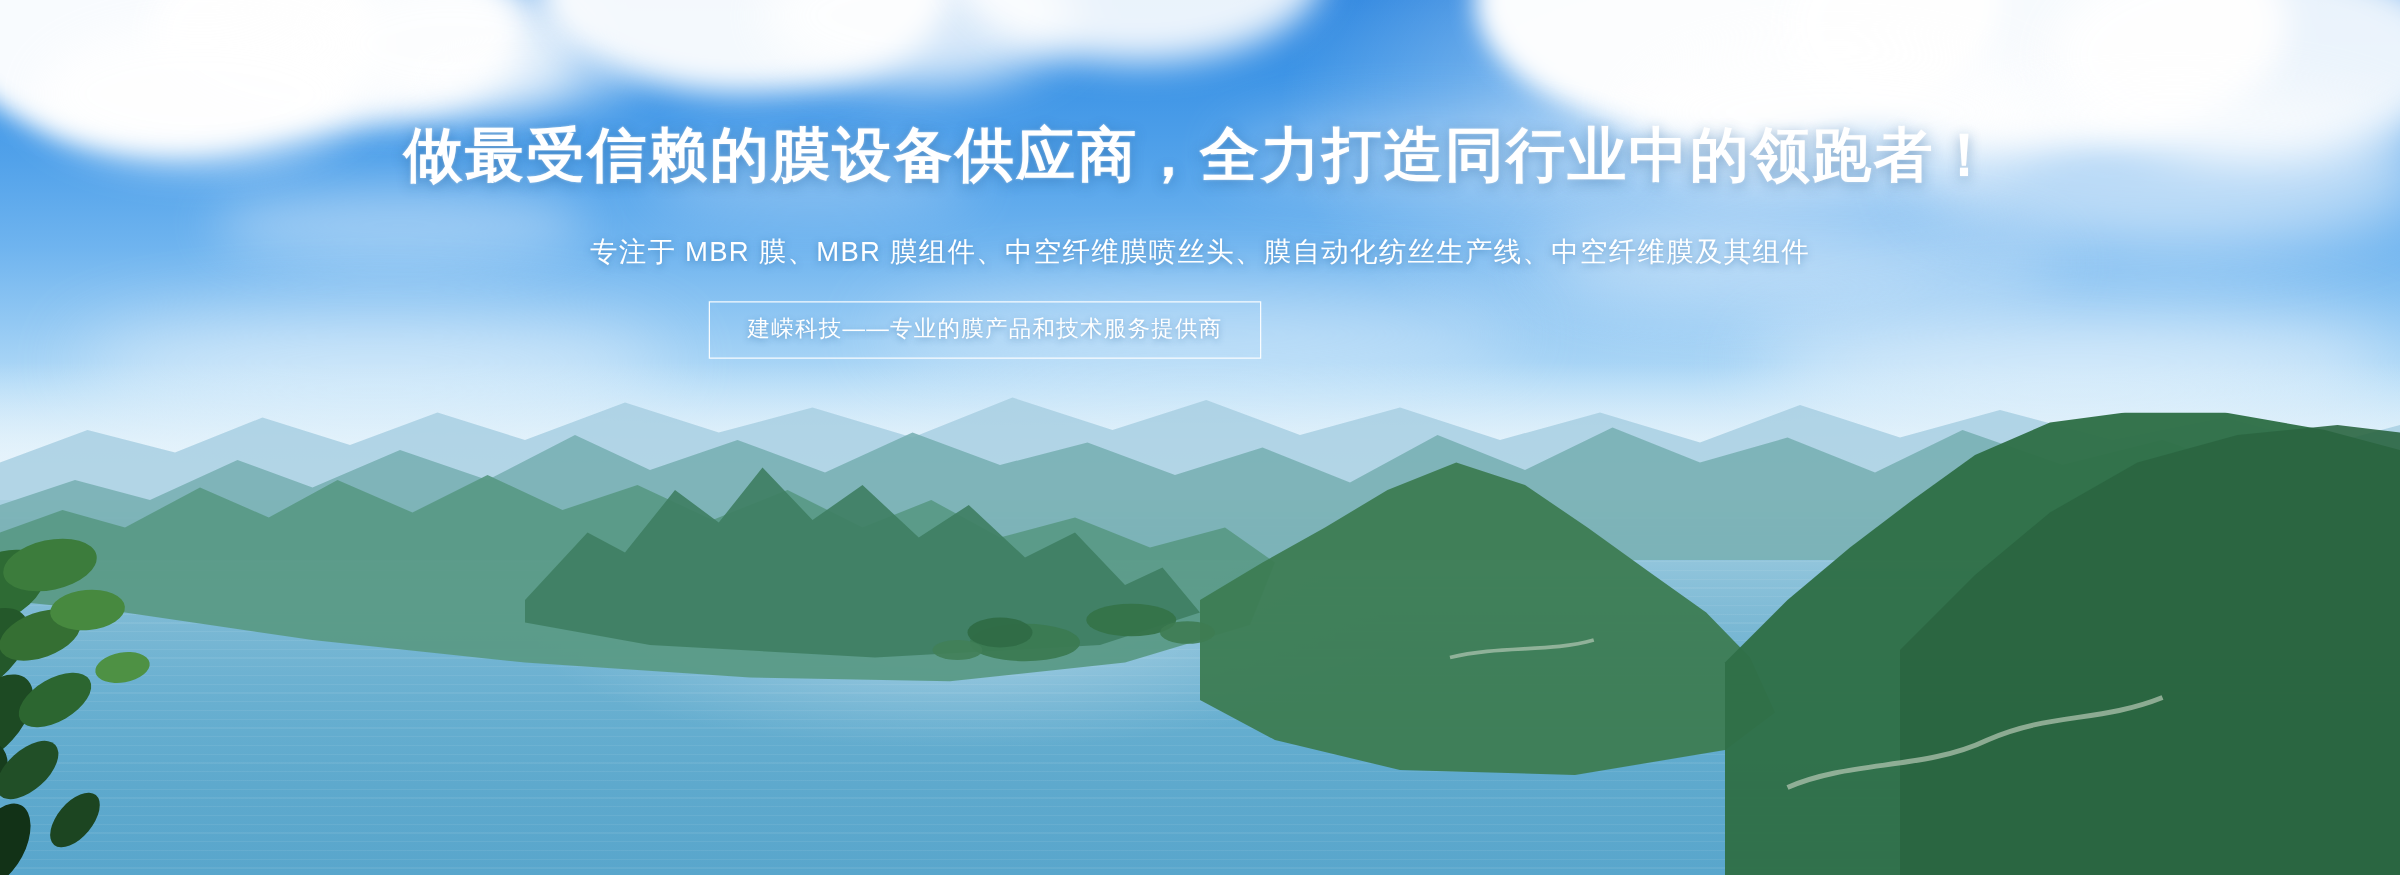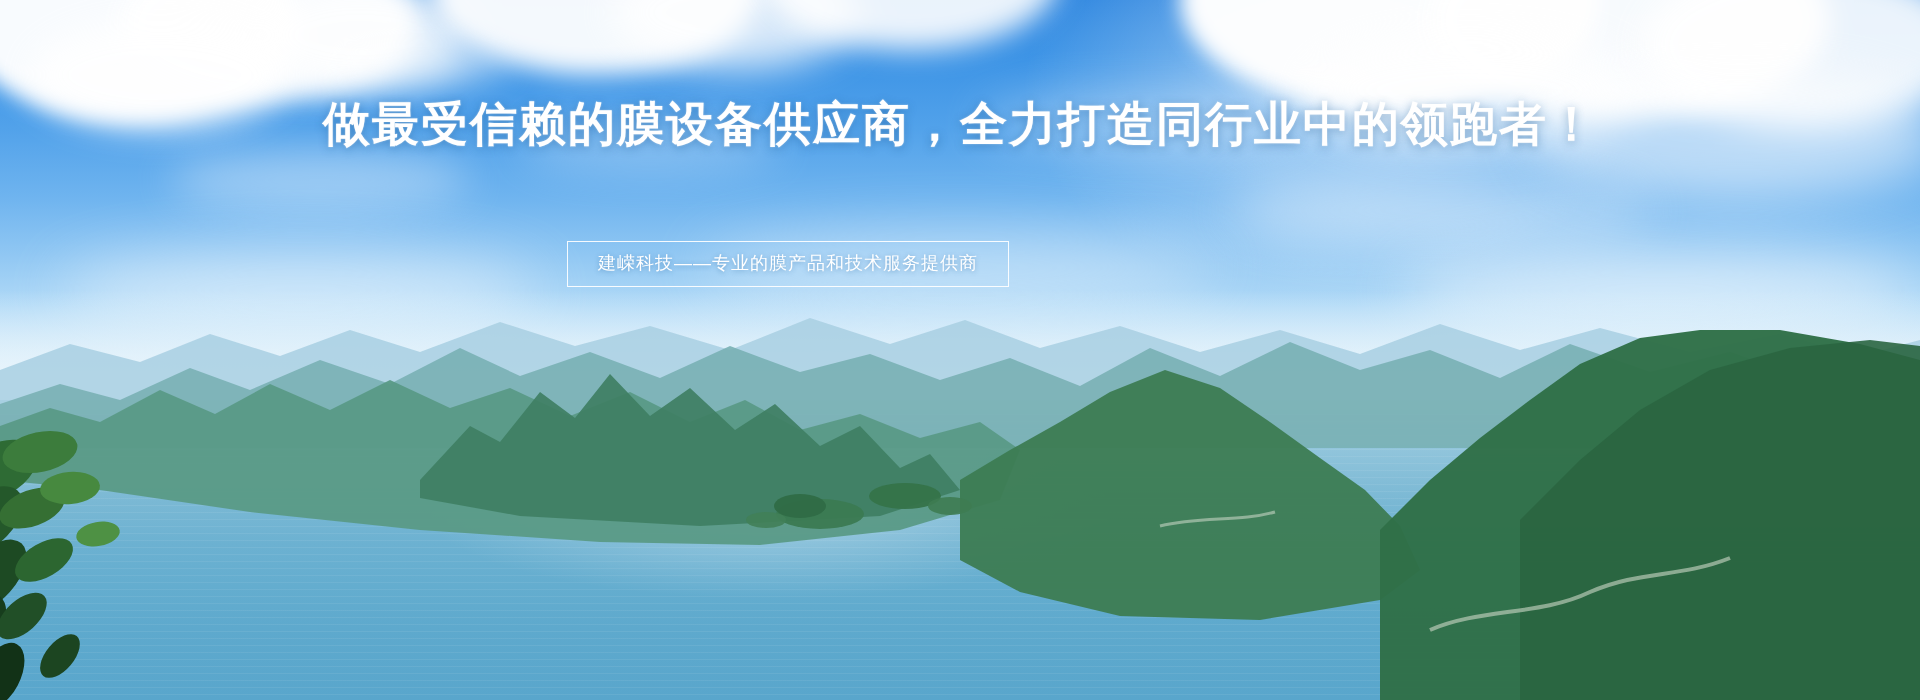--- a/index.html
+++ b/index.html
@@ -228,19 +228,20 @@
     <ellipse cx="8" cy="200" rx="40" ry="22" fill="#173d1d" transform="rotate(-58 8 200)"></ellipse>
     <ellipse cx="52" cy="186" rx="30" ry="16" fill="#214f27" transform="rotate(-42 52 186)"></ellipse>
     <ellipse cx="30" cy="246" rx="36" ry="20" fill="#123217" transform="rotate(-62 30 246)"></ellipse>
     <ellipse cx="90" cy="226" rx="26" ry="14" fill="#1c4521" transform="rotate(-50 90 226)"></ellipse>
     <ellipse cx="128" cy="104" rx="22" ry="12" fill="#4e9144" transform="rotate(-10 128 104)"></ellipse>
   </svg>
 
   <div class="copy">
     <div class="headline">做最受信赖的膜设备供应商，全力打造同行业中的领跑者！</div>
 
+    <div class="subline">专注于 MBR 膜、MBR 膜组件、中空纤维膜喷丝头、膜自动化纺丝生产线、中空纤维膜及其组件</div>
 
     <div class="tagbox-wrap">
       <div class="tagbox">建嵘科技——专业的膜产品和技术服务提供商</div>
     </div>
   </div>
 
 </div>
 
 </body></html>

